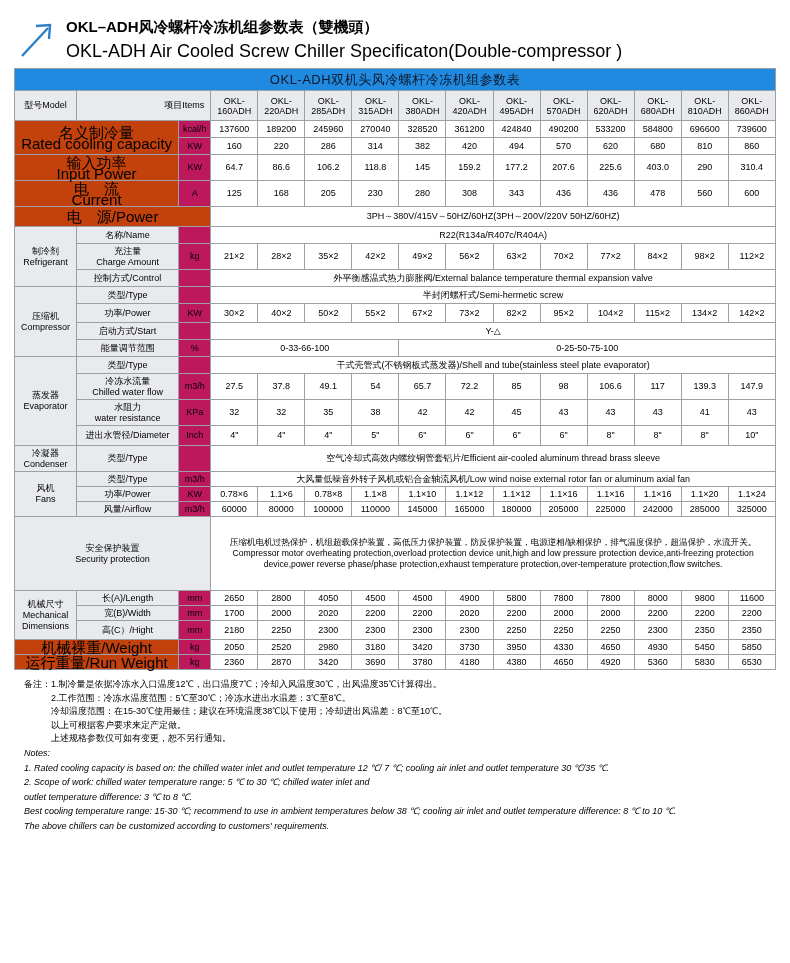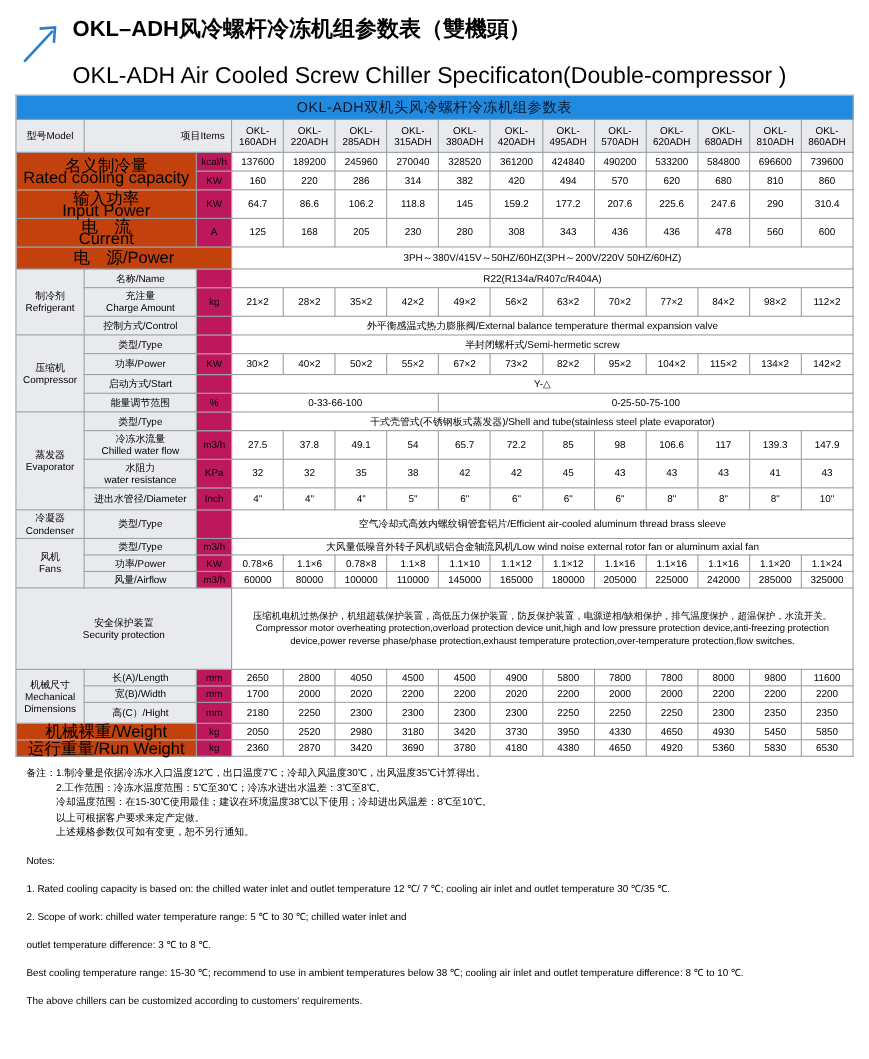--- a/index.html
+++ b/index.html
@@ -10,25 +10,25 @@
     font-family: "Liberation Sans", sans-serif;
     color: #000;
   }
   .page { position: relative; width: 790px; height: 963px; padding: 0; }
 
   
   .header { display: flex; align-items: flex-start; padding: 14px 0 6px 18px; }
   .logo-mark { width: 44px; height: 40px; flex: 0 0 44px; margin-top: 6px; }
   .titles { margin-left: 4px; }
   .title-cn {
-    font-size: 20px; font-weight: bold; letter-spacing: 0px;
+    font-size: 15px; font-weight: bold; letter-spacing: 0px;
     line-height: 26px; white-space: nowrap;
   }
   .title-en {
-    font-size: 21px; line-height: 22px; margin-top: 18px; white-space: nowrap;
+    font-size: 18px; line-height: 22px; margin-top: 0; white-space: nowrap;
   }
 
   
   .tablewrap { padding: 0 14px; }
   table.spec {
     border-collapse: collapse;
     width: 762px;
     table-layout: fixed;
     font-size: 9px;
   }
@@ -59,21 +59,21 @@
   .h18 { height: 17px; }
   .secprot { text-align: left; padding: 3px 5px; line-height: 12.5px; font-size: 8.6px; }
 
   
   .notes {
     padding: 8px 16px 0 24px;
     font-size: 9px;
     line-height: 13.6px;
   }
   .notes .ln { white-space: pre; }
-  .notes .en { margin-top: 12px; }
+  .notes .en { margin-top: 1px; font-style: italic; }
 </style>
 </head>
 <body>
 
 <div class="page">
 
   <div class="header">
     <div class="logo-mark">
       <svg width="44" height="40" viewBox="0 0 44 40">
         <path d="M4 36 L30 8" stroke="#2a7fc9" stroke-width="2.4" fill="none"></path>
@@ -167,21 +167,21 @@
         <td class="shade">KW</td>
         <td>64.7</td>
         <td>86.6</td>
         <td>106.2</td>
         <td>118.8</td>
         <td>145</td>
         <td>159.2</td>
         <td>177.2</td>
         <td>207.6</td>
         <td>225.6</td>
-        <td>247.6</td>
+        <td>403.0</td>
         <td>290</td>
         <td>310.4</td>
       </tr>
 
       <tr style="height:26px">
         <td class="rowlabel" colspan="2" style="white-space:pre-line">电　流
 Current</td>
         <td class="shade">A</td>
         <td>125</td>
         <td>168</td>

